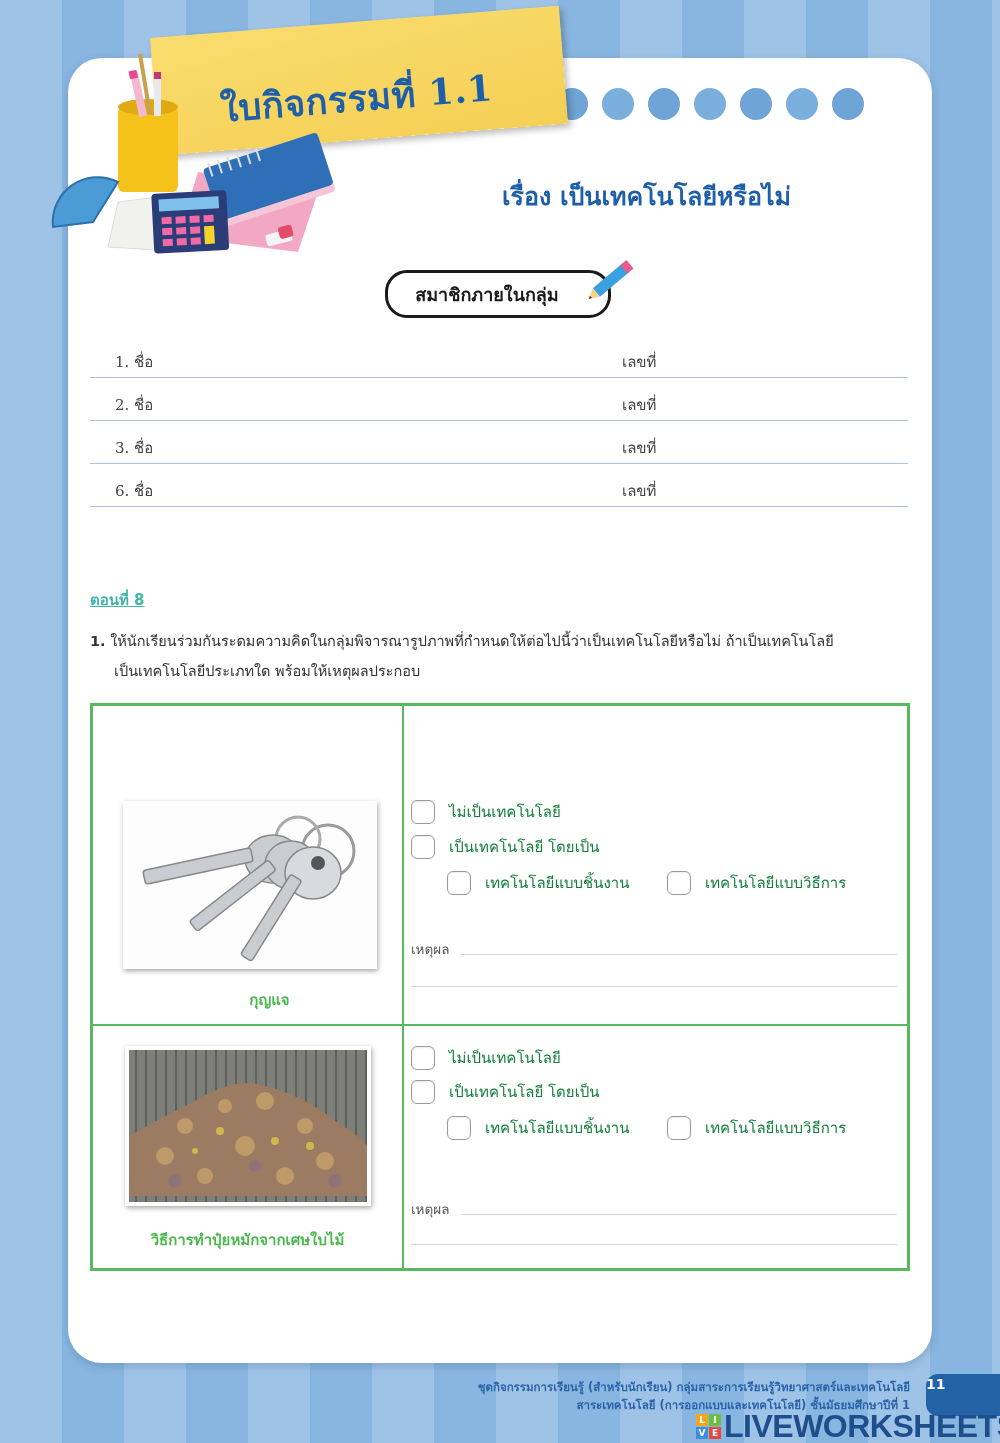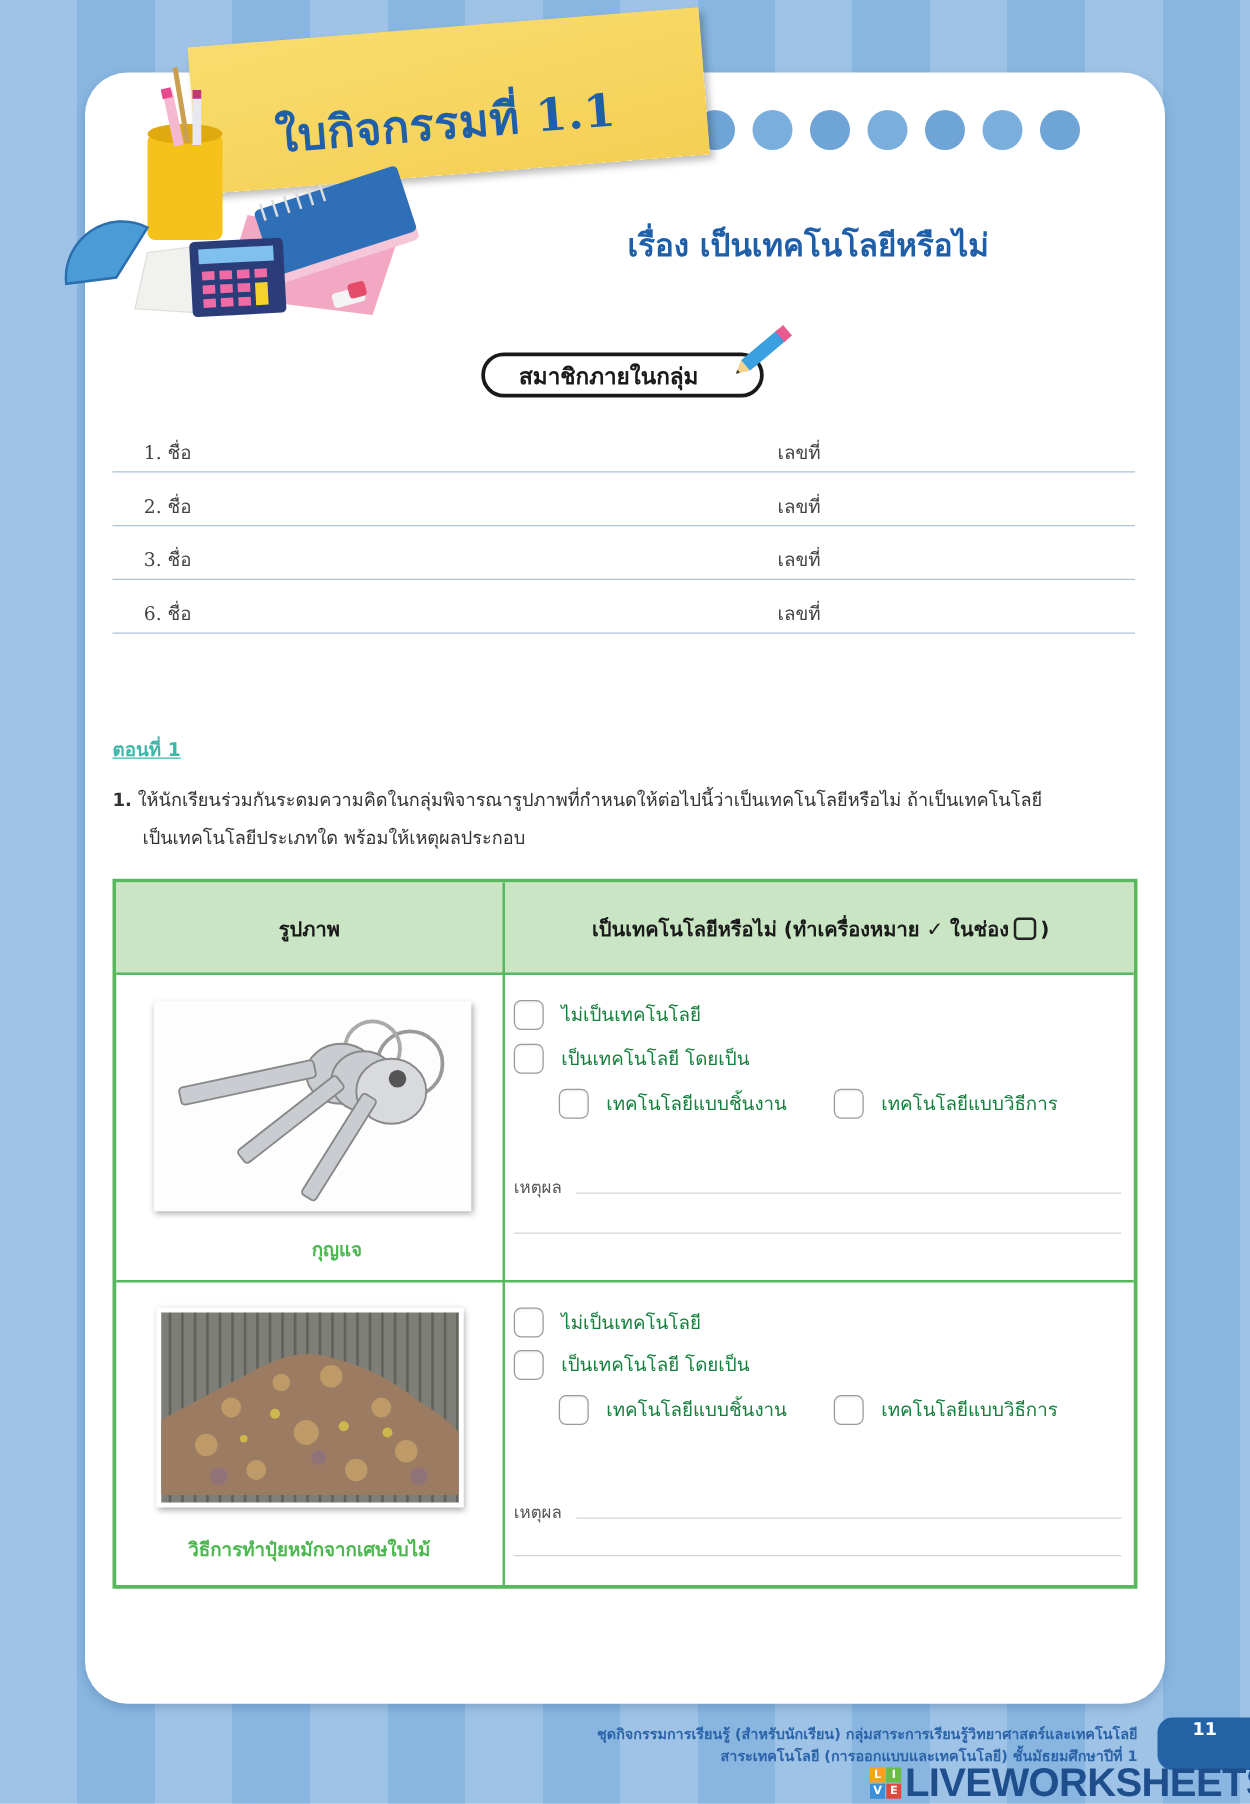--- a/index.html
+++ b/index.html
@@ -34,21 +34,21 @@
   .dot { width: 32px; height: 32px; border-radius: 50%; background: #7aaedc; }
   .dot:nth-child(odd) { background: #6fa4d6; }
   .subject-title {
     position: absolute; left: 502px; top: 176px; z-index: 5;
     font-size: 25px; font-weight: bold; color: #1f5ea8;
   }
   
   .illus { position: absolute; left: 48px; top: 52px; width: 300px; height: 210px; z-index: 4; }
   
   .members-pill {
-    position: absolute; left: 385px; top: 282px; width: 226px; height: 36px;
+    position: absolute; left: 385px; top: 270px; width: 226px; height: 48px;
     border: 3px solid #1a1a1a; border-radius: 22px; background: #fff;
     display: flex; align-items: center; justify-content: center;
     font-size: 18px; font-weight: bold; color: #1a1a1a; padding-right: 22px;
   }
   .pencil-icon { position: absolute; left: 582px; top: 254px; width: 60px; height: 52px; }
   
   .member-row {
     position: absolute; left: 90px; width: 818px; height: 30px;
     border-bottom: 1.5px solid #a9c4dc;
     font-family: "DejaVu Serif", serif; font-size: 15px; color: #444;
@@ -103,21 +103,21 @@
   }
   .reason-line { position: absolute; height: 1px; background: #d4d4d4; }
   
   .footer-text {
     position: absolute; right: 90px; top: 1378px; text-align: right;
     font-size: 11.5px; font-weight: bold; color: #2b63a9; line-height: 18px;
   }
   .page-badge {
     position: absolute; left: 926px; top: 1374px; width: 74px; height: 42px;
     background: #2462a6; border-radius: 12px 0 0 12px;
-    color: #fff; font-size: 14px; font-weight: bold; padding: 2px 0 0 28px;
+    color: #fff; font-size: 14px; font-weight: bold; padding: 2px 0 0 0;
   }
   .lw-logo {
     position: absolute; left: 696px; top: 1408px; display: flex; align-items: center;
   }
   .lw-grid { display: grid; grid-template-columns: 12px 12px; grid-template-rows: 12px 12px; gap: 1px; margin-right: 3px; }
   .lw-grid span { font-size: 9px; font-weight: bold; color: #fff; display: flex; align-items: center; justify-content: center; }
   .lw-text { font-size: 32px; font-weight: bold; color: #1f4e8c; letter-spacing: -0.5px; font-family: "Liberation Sans", sans-serif; }
 </style>
 </head>
 <body>
@@ -212,35 +212,27 @@
 </div>
 <div class="member-row" style="top:434px;">
   <span class="name">3. ชื่อ</span>
   <span class="number">เลขที่</span>
 </div>
 <div class="member-row" style="top:477px;">
   <span class="name">6. ชื่อ</span>
   <span class="number">เลขที่</span>
 </div>
 
-<div class="section-label">ตอนที่ 1</div>
+<div class="section-label">ตอนที่ 8</div>
 <div class="instruction">
   <span class="num">1.</span><span> ให้นักเรียนร่วมกันระดมความคิดในกลุ่มพิจารณารูปภาพที่กำหนดให้ต่อไปนี้ว่าเป็นเทคโนโลยีหรือไม่ ถ้าเป็นเทคโนโลยี</span>
   <span class="line2">เป็นเทคโนโลยีประเภทใด พร้อมให้เหตุผลประกอบ</span>
 </div>
 
 <div class="ws-table">
-  <div class="ws-head">
-    <div class="head-cell c1">รูปภาพ</div>
-    <div class="head-cell c2">
-      <span>เป็นเทคโนโลยีหรือไม่ (ทำเครื่องหมาย ✓ ในช่อง</span>
-      <span class="mini-box"></span>
-      <span style="margin-left:3px;">)</span>
-    </div>
-  </div>
   <div class="col-div"></div>
   <div class="row-div" style="top:318px;"></div>
 
   <div class="img-frame" style="left:30px; top:95px; width:254px; height:168px;">
     <svg width="254" height="168" viewBox="0 0 254 168">
       <rect width="254" height="168" fill="#fdfdfd"></rect>
       <circle cx="205" cy="50" r="26" fill="none" stroke="#9a9a9a" stroke-width="3"></circle>
       <circle cx="175" cy="38" r="22" fill="none" stroke="#aaa" stroke-width="3"></circle>
       <g fill="#c9ccd0" stroke="#888" stroke-width="1.5">
         <ellipse cx="150" cy="58" rx="28" ry="24"></ellipse>

